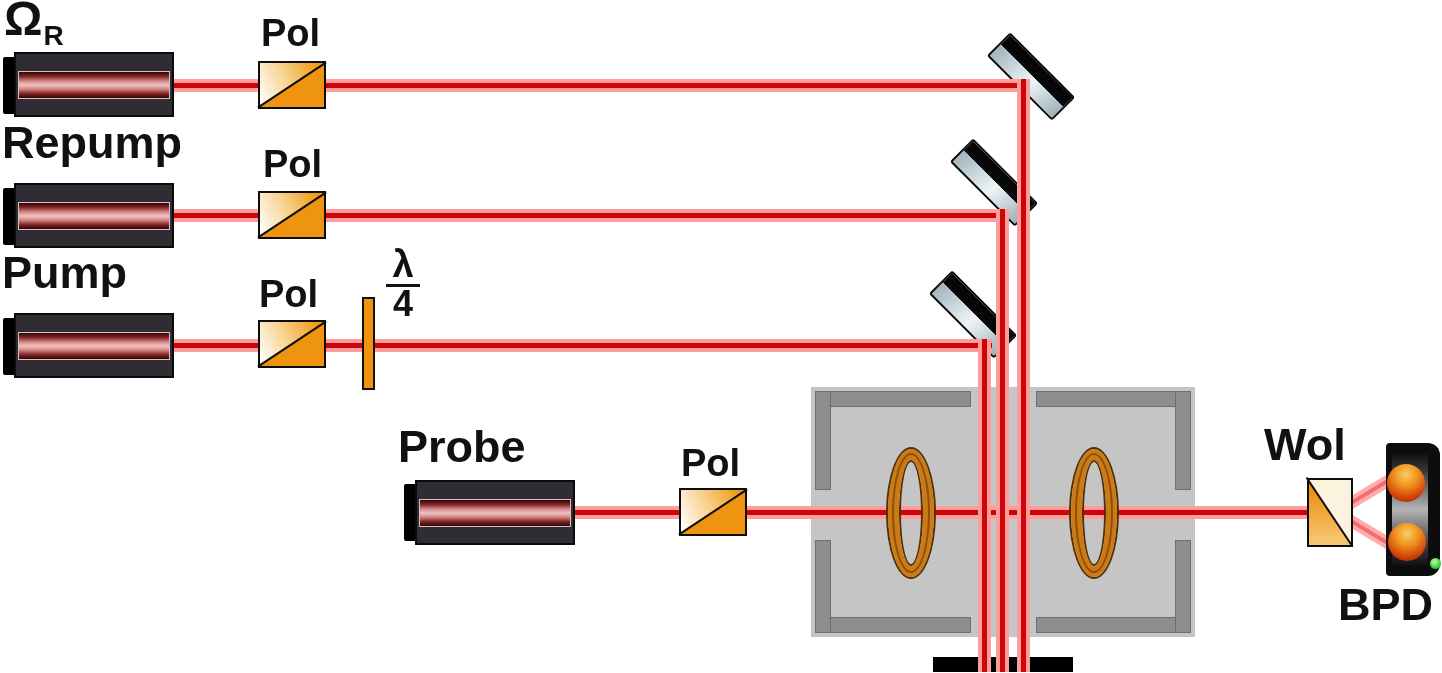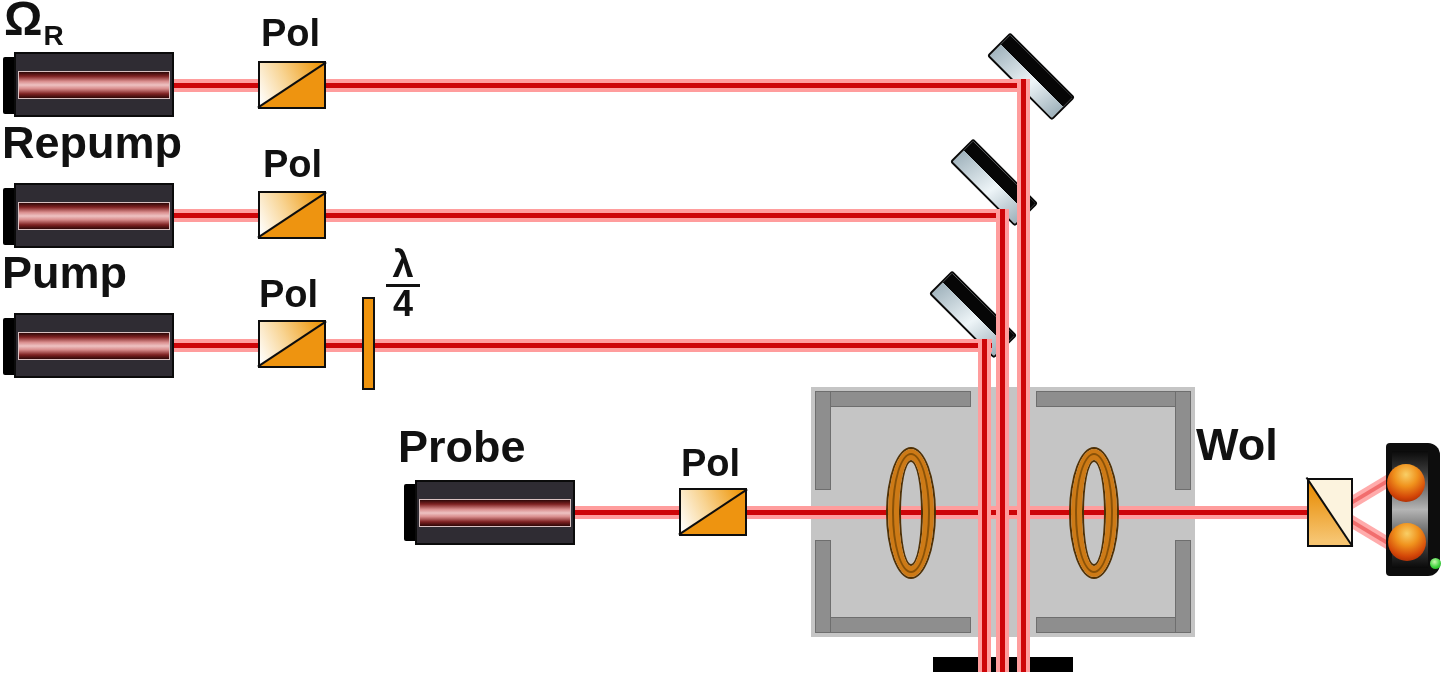--- a/index.html
+++ b/index.html
@@ -202,15 +202,16 @@
   </div>
   <div class="label" style="left:2px;top:119px;font-size:45px;text-align:right;">Repump</div>
   <div class="label" style="left:2px;top:249px;font-size:45px;">Pump</div>
   <div class="label" style="left:398px;top:423px;font-size:45px;">Probe</div>
 
   <div class="label" style="left:261px;top:14px;font-size:38px;">Pol</div>
   <div class="label" style="left:263px;top:145px;font-size:38px;">Pol</div>
   <div class="label" style="left:259px;top:275px;font-size:38px;">Pol</div>
   <div class="label" style="left:681px;top:444px;font-size:38px;">Pol</div>
 
-  <div class="label" style="left:1196px;top:421px;font-size:45px;">Wol</div>
+  <div class="label" style="left:1264px;top:421px;font-size:45px;">Wol</div>
+  <div class="label" style="left:1338px;top:581px;font-size:45px;">BPD</div>
 
 </div>
 
 </body></html>

